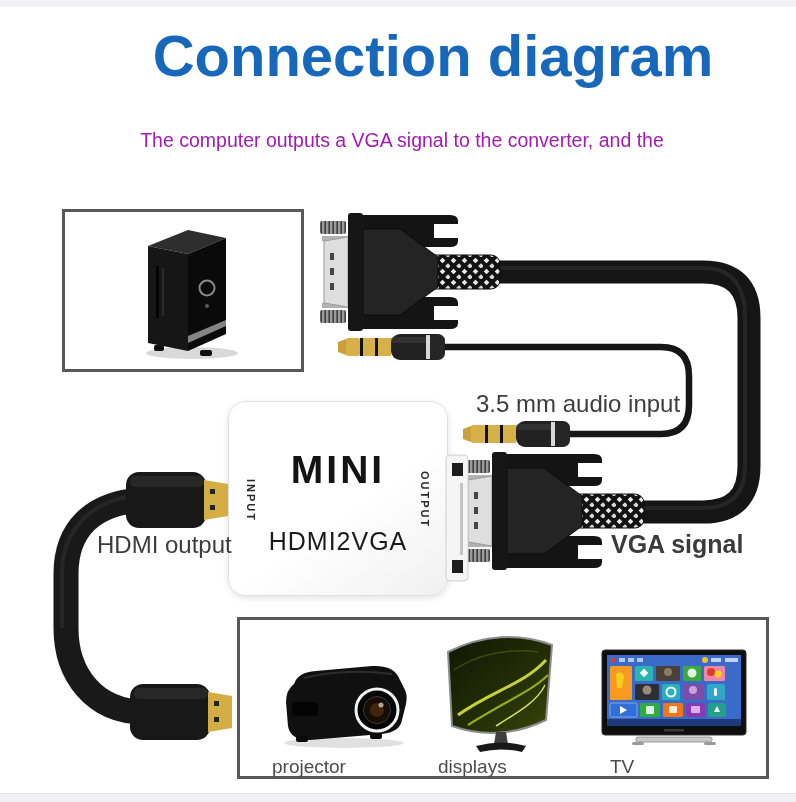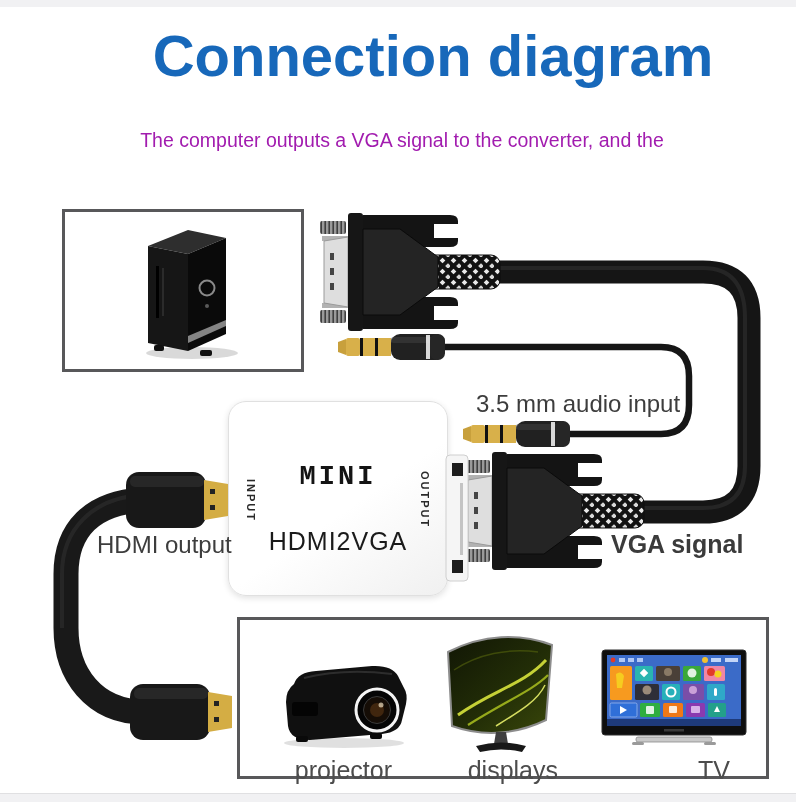--- a/index.html
+++ b/index.html
@@ -21,39 +21,39 @@
   .frame-box{position:absolute;border:3px solid #58585a;background:#ffffff;box-sizing:border-box;}
   #computer-box{left:62px;top:209px;width:242px;height:163px;}
   #devices-box{left:237px;top:617px;width:532px;height:162px;}
   #converter{
     position:absolute;left:228px;top:401px;width:218px;height:193px;
     background:linear-gradient(145deg,#ffffff 55%,#f0f0f0);
     border:1px solid #e0e0e0;border-radius:18px;
     box-shadow:0 2px 6px rgba(0,0,0,0.12);
   }
   #converter .brand{
-    position:absolute;top:60px;left:0;width:100%;text-align:center;
-    font-size:27px;font-weight:900;letter-spacing:3px;color:#141414;
-    font-family:Liberation Mono, monospace;
+    position:absolute;top:46px;left:0;width:100%;text-align:center;
+    font-size:39px;font-weight:900;letter-spacing:3px;color:#141414;
+    font-family:Liberation Sans, sans-serif;
   }
   #converter .model{
     position:absolute;top:125px;left:0;width:100%;text-align:center;
     font-size:25px;font-weight:normal;color:#1a1a1a;letter-spacing:1px;
   }
   .port-label{
     position:absolute;top:58px;height:80px;writing-mode:vertical-rl;
     font-size:11px;font-weight:bold;color:#2a2a2a;letter-spacing:2px;text-align:center;
   }
   #converter .left-port{left:16px;}
   #converter .right-port{right:16px;}
   .diagram-label{position:absolute;color:#3d3d3d;white-space:nowrap;}
   #audio-label{left:476px;top:390px;font-size:24px;}
   #hdmi-label{left:97px;top:531px;font-size:24px;}
   #vga-label{left:611px;top:530px;font-size:25px;font-weight:600;color:#3b3b3b;}
-  .device-label{position:absolute;top:756px;font-size:25px;color:#4c4c4c;text-align:right;}
+  .device-label{position:absolute;top:756px;font-size:19px;color:#4c4c4c;text-align:left;}
   #projector-label{left:272px;width:120px;}
   #monitor-label{left:438px;width:120px;}
   #tv-label{left:610px;width:120px;}
   #diagram-svg{position:absolute;left:0;top:0;pointer-events:none;}
 </style>
 </head>
 <body>
 
 <div class="edge-strip" id="top-strip"></div>
 <div class="edge-strip" id="bottom-strip"></div>

